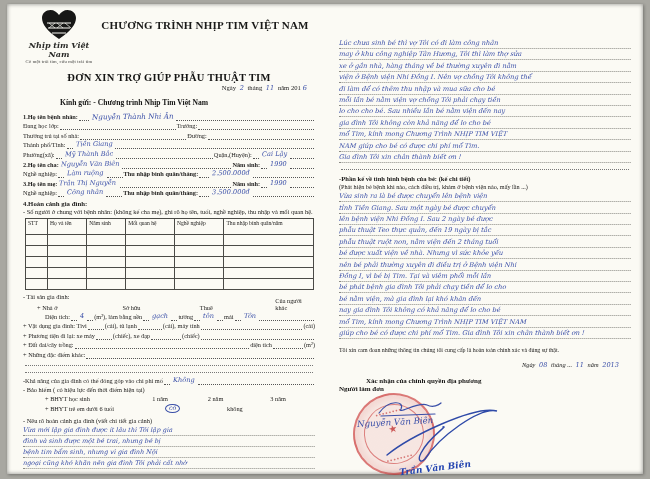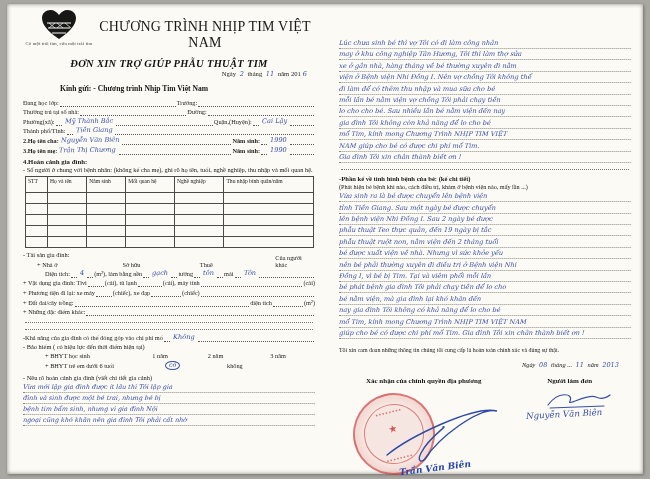--- a/index.html
+++ b/index.html
@@ -9,23 +9,23 @@
   .col{position:relative;box-sizing:border-box;}
   .col-left{width:318px;padding:5px 10px 4px 16px;}
   .col-right{width:318px;padding:34px 12px 4px 14px;}
   
   .hdr{display:flex;align-items:flex-start;}
   .logo{width:72px;flex:0 0 72px;text-align:center;}
   .logo svg{display:block;margin:0 auto;}
   .logo-name{font-family:"DejaVu Serif",serif;font-style:italic;font-weight:bold;font-size:8px;color:#2a2a28;line-height:9px;}
   .logo-tag{font-size:4.6px;color:#3c3c3a;line-height:6px;letter-spacing:.2px;}
   .org{flex:1;text-align:center;padding-top:10px;}
-  .org-title{font-weight:normal;font-size:14px;color:#191918;letter-spacing:.2px;}
+  .org-title{font-weight:bold;font-size:11px;color:#191918;letter-spacing:.2px;}
   .org-sub{font-size:7px;color:#22211f;margin-top:1px;}
-  .form-title{text-align:center;font-weight:bold;font-size:10.5px;color:#131312;margin-top:7px;letter-spacing:.3px;font-style:italic;}
+  .form-title{text-align:center;font-weight:bold;font-size:10.5px;color:#131312;margin-top:7px;letter-spacing:.3px;}
   .date1{text-align:right;font-size:6.6px;color:#222;padding-right:6px;margin-top:1px;}
   .kinhgoi{font-size:7.6px;margin:6px 0 4px 26px;color:#151514;padding-left:11px;}
   .b{font-weight:bold;}
   
   .fl{display:flex;align-items:flex-end;font-size:6.3px;color:#1d1c1b;height:9.6px;line-height:9px;white-space:nowrap;}
   .dots{border-bottom:1px dotted #555;height:8px;margin:0 1px;flex:0 0 auto;}
   .g{flex:1 1 auto;}
   .w6{width:6px;}.w10{width:10px;}.w16{width:16px;}.w24{width:24px;}.w30{width:30px;}
   .hw{font-family:"DejaVu Serif",serif;font-style:italic;color:#3a4fa8;font-size:6.6px;
       transform:rotate(-.6deg);margin:0 2px;white-space:nowrap;}
@@ -47,23 +47,23 @@
   
   .hwline{border-bottom:1px dotted #8a8a84;color:#3a4fa8;font-family:"DejaVu Serif",serif;font-style:italic;
           font-size:6.4px;height:10.2px;line-height:10px;white-space:nowrap;overflow:hidden;transform:skewX(-4deg);}
   .col-right .hwline{font-size:6.6px;height:10.4px;}
   .dotline{border-bottom:1px dotted #777;height:6px;margin:0 2px;}
   
   .disease-h1{font-size:6.6px;font-weight:bold;color:#1b1a19;margin-top:4px;line-height:9px;}
   .disease-h2{font-size:6.2px;color:#1b1a19;line-height:8px;}
   .commit{font-size:5.9px;color:#1b1a19;margin-top:8px;white-space:nowrap;}
   .date2{text-align:right;font-size:6.4px;font-style:italic;color:#222;margin:8px 10px 0 0;}
-  .signs{display:flex;margin-top:8px;}
+  .signs{display:flex;margin-top:8px;flex-direction:column;}
   .sign-l{width:58%;position:relative;text-align:center;}
-  .sign-r{width:42%;position:relative;text-align:center;}
+  .sign-r{width:42%;position:relative;}
   .sign-title{font-weight:bold;font-size:7px;color:#161514;}
   .stamp{position:absolute;left:14px;top:16px;width:78px;height:78px;border:2.5px solid rgba(198,44,44,.62);
          border-radius:50%;transform:rotate(-14deg);background:radial-gradient(circle,rgba(210,60,60,.10) 55%,rgba(210,60,60,.18) 70%,transparent 72%);}
   .stamp::before{content:"";position:absolute;inset:9px;border:1.2px solid rgba(198,44,44,.55);border-radius:50%;}
   .stamp-star{position:absolute;left:0;right:0;top:28px;text-align:center;color:rgba(190,40,40,.75);font-size:10px;}
   .stamp-txt{position:absolute;left:0;right:0;top:14px;text-align:center;color:rgba(190,40,40,.6);font-size:4px;letter-spacing:1px;}
   .stamp-txt2{position:absolute;left:0;right:0;bottom:12px;text-align:center;color:rgba(190,40,40,.6);font-size:4px;letter-spacing:1px;}
   .sig-stroke{position:absolute;}
   .sig-name-l{position:absolute;left:60px;top:86px;color:#2243b0;font-family:"DejaVu Serif",serif;
               font-style:italic;font-weight:bold;font-size:9px;transform:rotate(-7deg);white-space:nowrap;}
@@ -84,20 +84,21 @@
       <div class="logo">
         <span>
           <svg width="40" height="32" viewBox="0 0 40 32">
             <path d="M20 30 C8 22 3 15 3 9 C3 4 7 1 11.5 1 C15 1 18 3 20 6 C22 3 25 1 28.5 1 C33 1 37 4 37 9 C37 15 32 22 20 30 Z" fill="#171716"></path>
             <line x1="8" y1="14" x2="32" y2="14" stroke="#fbfaf4" stroke-width="1"></line>
             <line x1="9" y1="19" x2="31" y2="19" stroke="#fbfaf4" stroke-width="1"></line>
             <line x1="13" y1="24" x2="27" y2="24" stroke="#fbfaf4" stroke-width="1"></line>
             <path d="M10 14 L16 19 M16 14 L10 19 M18 14 L24 19 M24 14 L18 19 M26 14 L32 19" stroke="#fbfaf4" stroke-width=".7"></path>
           </svg>
         </span>
+        <div class="logo-name">Nhịp tim Việt Nam</div>
         <div class="logo-tag">Có một trái tim, cứu một trái tim</div>
       </div>
       <div class="org">
         <div class="org-title">CHƯƠNG TRÌNH NHỊP TIM VIỆT NAM</div>
       </div>
     </div>
 
     <div class="form-title">ĐƠN XIN TRỢ GIÚP PHẪU THUẬT TIM</div>
 
     <div class="date1">
@@ -107,64 +108,90 @@
       <span class="hw">11</span>
       <span>năm 201</span><span class="hw">6</span>
     </div>
 
     <div class="kinhgoi">
       <span class="b">Kính gửi:</span>
       <span class="b">- Chương trình Nhịp Tim Việt Nam</span>
     </div>
 
     <div class="fl">
+      <span class="b">1.Họ tên bệnh nhân:</span>
+      <span class="dots w10"></span>
+      <span class="hw big">Nguyễn Thành Nhi Ân</span>
+      <span class="dots g"></span>
+    </div>
+    <div class="fl">
       <span>Đang học lớp:</span>
       <span class="dots g"></span>
       <span>Trường:</span>
       <span class="dots g"></span>
     </div>
     <div class="fl">
       <span>Thường trú tại số nhà:</span>
       <span class="dots g"></span>
       <span>Đường:</span>
+      <span class="dots g"></span>
+    </div>
+    <div class="fl">
+      <span>Thành phố/Tỉnh:</span>
+      <span class="dots w6"></span>
+      <span class="hw">Tiền Giang</span>
       <span class="dots g"></span>
     </div>
     <div class="fl">
       <span>Phường(xã):</span>
       <span class="dots w6"></span>
       <span class="hw">Mỹ Thành Bắc</span>
       <span class="dots g"></span>
       <span>Quận,(Huyện):</span>
       <span class="dots w6"></span>
       <span class="hw">Cai Lậy</span>
       <span class="dots w24"></span>
     </div>
     <div class="fl">
-      <span>Thành phố/Tỉnh:</span>
-      <span class="dots w6"></span>
-      <span class="hw">Tiền Giang</span>
-      <span class="dots g"></span>
-    </div>
-    <div class="fl">
       <span class="b">2.Họ tên cha:</span>
       <span class="hw">Nguyễn Văn Biên</span>
       <span class="dots g"></span>
       <span class="b">Năm sinh:</span>
       <span class="dots w6"></span>
       <span class="hw">1990</span>
       <span class="dots w24"></span>
     </div>
     <div class="fl">
+      <span>Nghề nghiệp:</span>
+      <span class="dots w6"></span>
+      <span class="hw">Làm ruộng</span>
+      <span class="dots w16"></span>
+      <span class="b">Thu nhập bình quân/tháng:</span>
+      <span class="dots w10"></span>
+      <span class="hw">2.500.000đ</span>
+      <span class="dots g"></span>
+    </div>
+    <div class="fl">
       <span class="b">3.Họ tên mẹ:</span>
-      <span class="hw">Trần Thị Chương</span>
+      <span class="hw">Trần Thị Nguyễn</span>
       <span class="dots g"></span>
       <span class="b">Năm sinh:</span>
       <span class="dots w6"></span>
       <span class="hw">1990</span>
       <span class="dots w24"></span>
+    </div>
+    <div class="fl">
+      <span>Nghề nghiệp:</span>
+      <span class="dots w6"></span>
+      <span class="hw">Công nhân</span>
+      <span class="dots w16"></span>
+      <span class="b">Thu nhập bình quân/tháng:</span>
+      <span class="dots w10"></span>
+      <span class="hw">3.500.000đ</span>
+      <span class="dots g"></span>
     </div>
 
     <div class="sec sec-title">4.Hoàn cảnh gia đình:</div>
     <div class="sec" style="line-height:8px;">- Số người ở chung với bệnh nhân: (không kể cha mẹ), ghi rõ họ tên, tuổi, nghề nghiệp, thu nhập và mối quan hệ.</div>
 
     <table class="fam">
       <thead>
         <tr>
             <th>STT</th>
             <th>Họ và tên</th>

